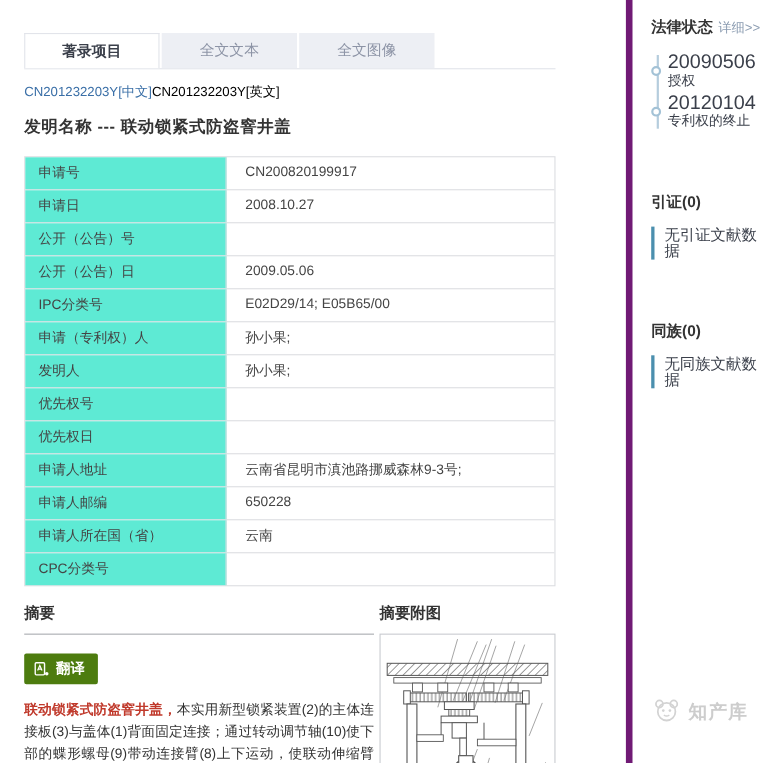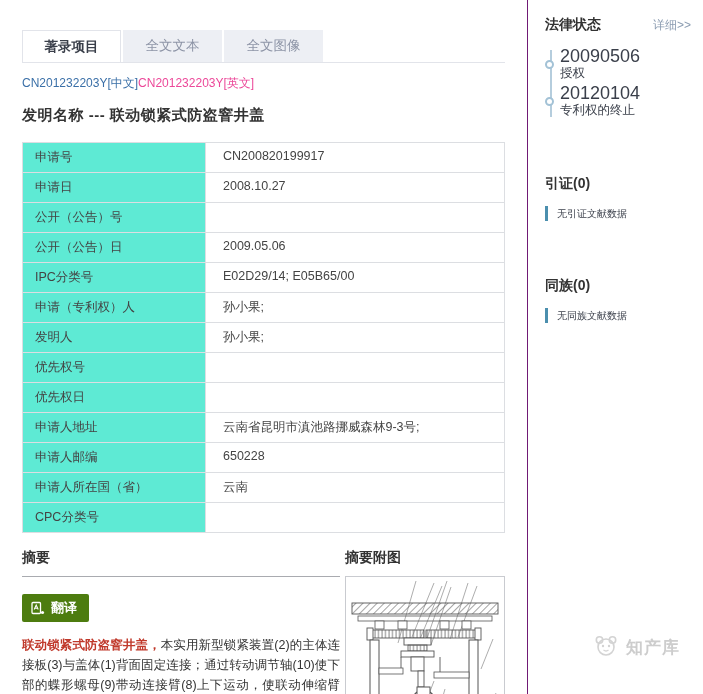--- a/index.html
+++ b/index.html
@@ -4,28 +4,28 @@
 <style>
   * { margin:0; padding:0; box-sizing:border-box; }
   html,body { width:703px; height:694px; background:#fff;
     font-family:"Liberation Sans","DejaVu Sans",sans-serif; color:#333; }
   .page { position:relative; width:703px; height:694px; display:flex; overflow:hidden; background:#fff; }
 
   
   .main { width:527px; padding:30px 22px 0 22px; }
 
   .tabbar { display:flex; border-bottom:1px solid #e2e4ea; }
-  .tab { width:99px; height:32px; margin-right:2px; display:flex; align-items:center; justify-content:center;
+  .tab { width:123px; height:32px; margin-right:2px; display:flex; align-items:center; justify-content:center;
     background:#edeff4; color:#8d94a6; font-size:13.5px; cursor:pointer; position:relative; }
   .tab.active { background:#fff; color:#3a3f4a; font-weight:bold;
     border:1px solid #e2e4ea; border-bottom:none; margin-bottom:-1px; }
 
   .doclinks { margin-top:12px; font-size:12px; }
   .doclink-cn { color:#3a6fa7; text-decoration:none; cursor:pointer; }
-  .doclink-en { color:#ec4899; text-decoration:none; cursor:pointer; }
+  .doclink-en { color:#000000; text-decoration:none; cursor:pointer; }
 
   .invention-title { margin-top:14px; font-size:15px; font-weight:bold; color:#333; letter-spacing:0.5px; }
 
   .biblio { margin-top:17px; border:1px solid #dcdee2; }
   .biblio-row { display:flex; border-bottom:1px solid #dcdee2; }
   .biblio-row:last-child { border-bottom:none; }
   .cell-label { width:183px; min-height:26.5px; background:#5eead4; border-right:1px solid #dcdee2;
     padding:6px 12px; font-size:12.5px; color:#444; }
   .cell-value { flex:1; padding:6px 17px; font-size:12.5px; color:#444; }
 
@@ -42,35 +42,35 @@
     font-family:"Liberation Sans","DejaVu Sans",sans-serif; }
   .translate-btn svg { display:block; }
 
   .abstract-text { margin-top:13px; font-size:12.5px; line-height:20px; color:#333; text-align:justify; }
   .abstract-lead { color:#c0392b; font-weight:bold; }
 
   .figure-box { margin-top:9px; width:160px; height:161px; border:1px solid #c9cbd0; background:#fff; overflow:hidden; }
   .figure-box svg { display:block; }
 
   
-  .sidebar { flex:1; border-left:1px solid #701a75; padding:16px 8px 0 17px; position:relative; }
+  .sidebar { flex:1; border-left:6px solid #701a75; padding:16px 8px 0 17px; position:relative;margin-left:42px; }
   .legal-head-row { display:flex; align-items:baseline; justify-content:space-between; padding-right:4px; }
   .detail-link { font-size:12px; color:#8a9bb0; cursor:pointer; text-decoration:none; }
 
   .timeline { position:relative; margin:14px 0 0 3px; padding-left:12px; }
   .timeline-line { position:absolute; left:2px; top:2px; bottom:2px; width:2px; background:#b5cddd; }
   .timeline-event { position:relative; }
   .timeline-dot { position:absolute; left:-15px; top:12px; width:9px; height:9px; border-radius:50%;
     background:#fff; border:2px solid #a3c2d6; }
   .event-date { font-size:18px; color:#3a3f4a; line-height:17px; }
   .event-label { font-size:12.5px; color:#3a3f4a; line-height:17px; margin-bottom:3px; }
 
   .side-section { margin-top:56px; }
   .side-empty { margin-top:13px; border-left:3px solid #4b8fae; padding-left:9px;
-    font-size:10px; color:#3a3f4a; line-height:15px; }
+    font-size:14px; color:#3a3f4a; line-height:15px; }
 
   .watermark { position:absolute; right:23px; top:632px; display:flex; align-items:center; gap:7px;
     color:#cfcfcf; }
   .watermark-text { font-size:17px; font-weight:bold; letter-spacing:1px; color:#cdcdcd; }
 </style>
 </head>
 <body>
 
 <div class="page">
 

